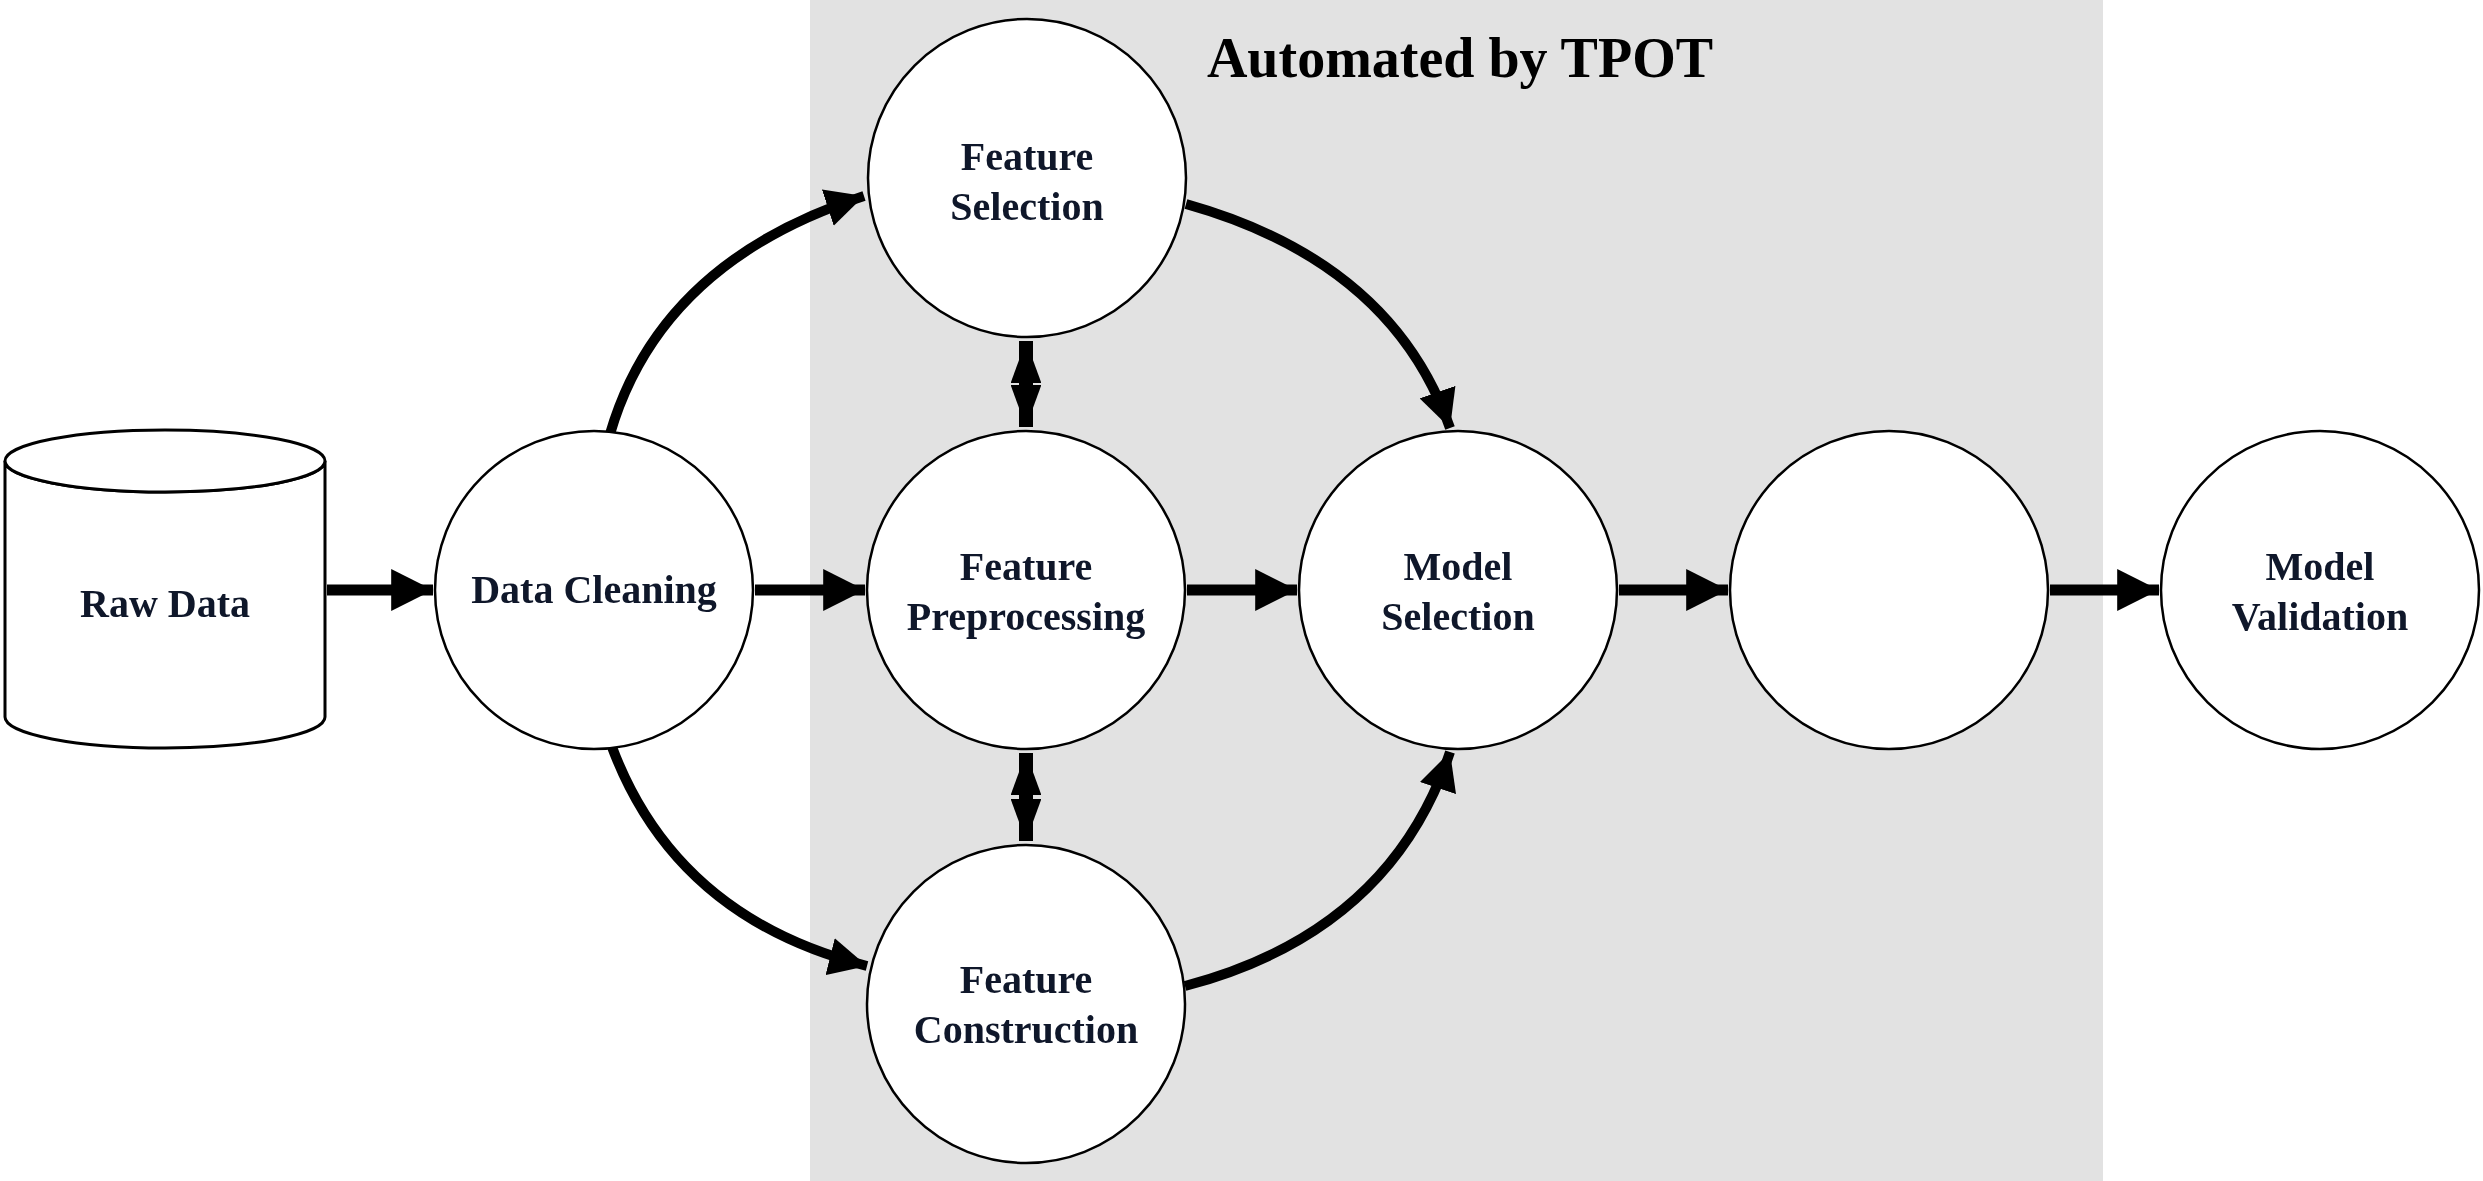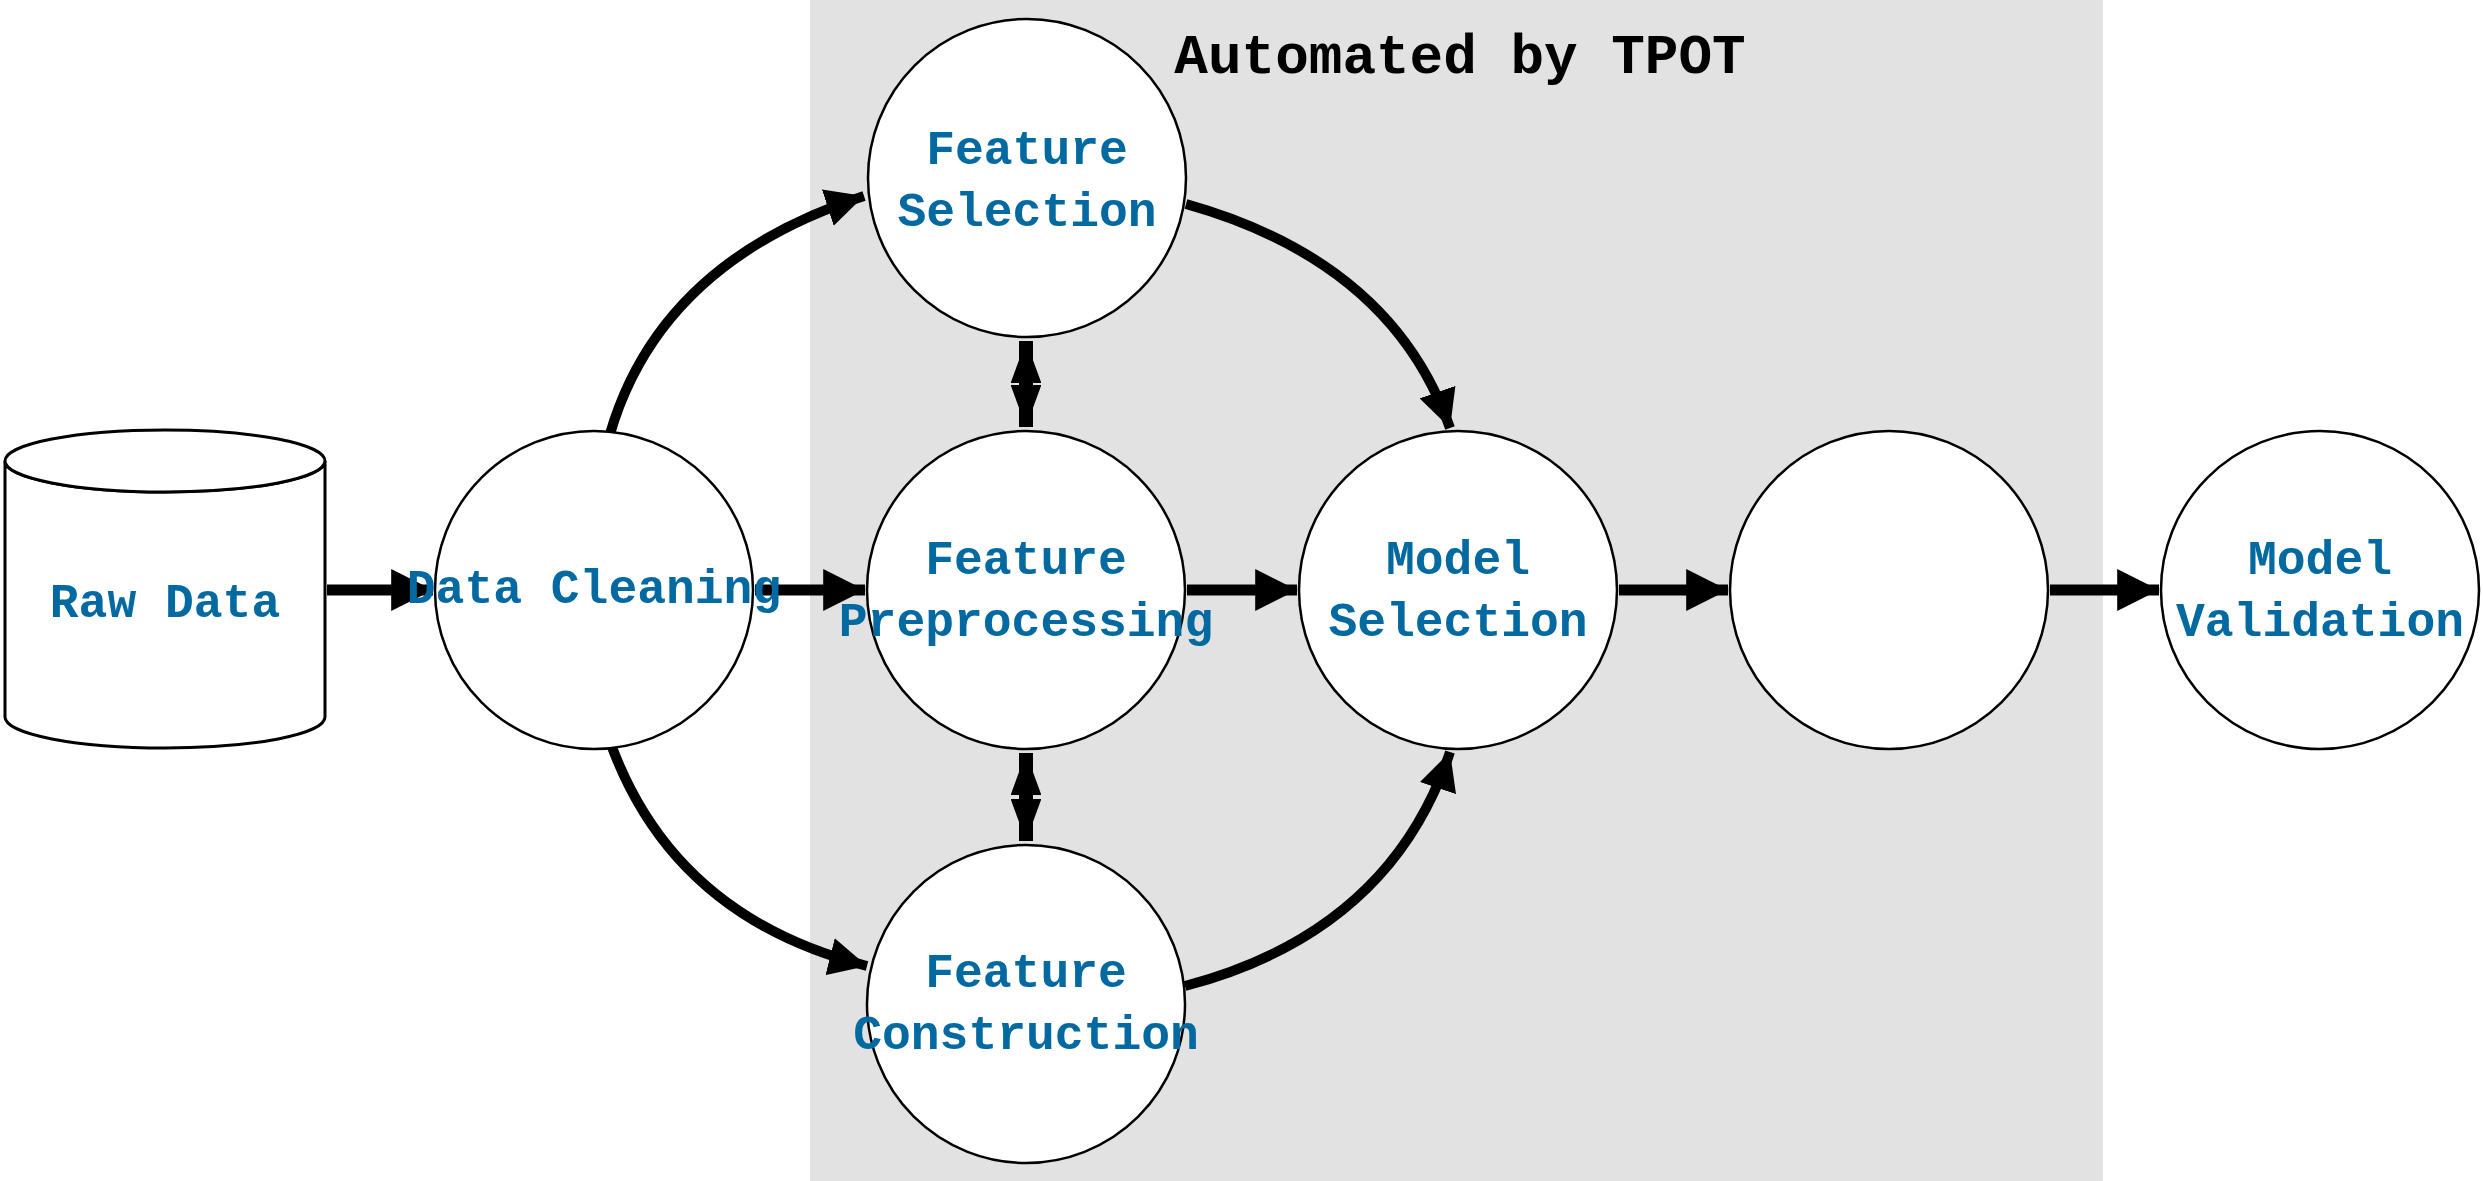--- a/index.html
+++ b/index.html
@@ -1,32 +1,32 @@
 <!DOCTYPE html>
 <html><head>
 <meta charset="utf-8">
 <style>
   html, body { margin: 0; padding: 0; background: #ffffff; }
   .stage {
     position: relative;
     width: 2483px;
     height: 1181px;
     background: #ffffff;
-    font-family: Liberation Mono, monospace;
+    font-family: Liberation Serif, serif;
     overflow: hidden;
   }
   .stage svg { position: absolute; left: 0; top: 0; }
   .node-label {
     position: absolute;
     transform: translate(-50%, -50%);
     text-align: center;
     font-weight: bold;
-    font-size: 48px;
-    line-height: 62px;
-    color: #0369a1;
+    font-size: 40px;
+    line-height: 50px;
+    color: #0f172a;
     white-space: pre-line;
     pointer-events: none;
   }
   .region-title {
     position: absolute;
     transform: translate(-50%, -50%);
     font-weight: bold;
     font-size: 56px;
     color: #000000;
     white-space: nowrap;

